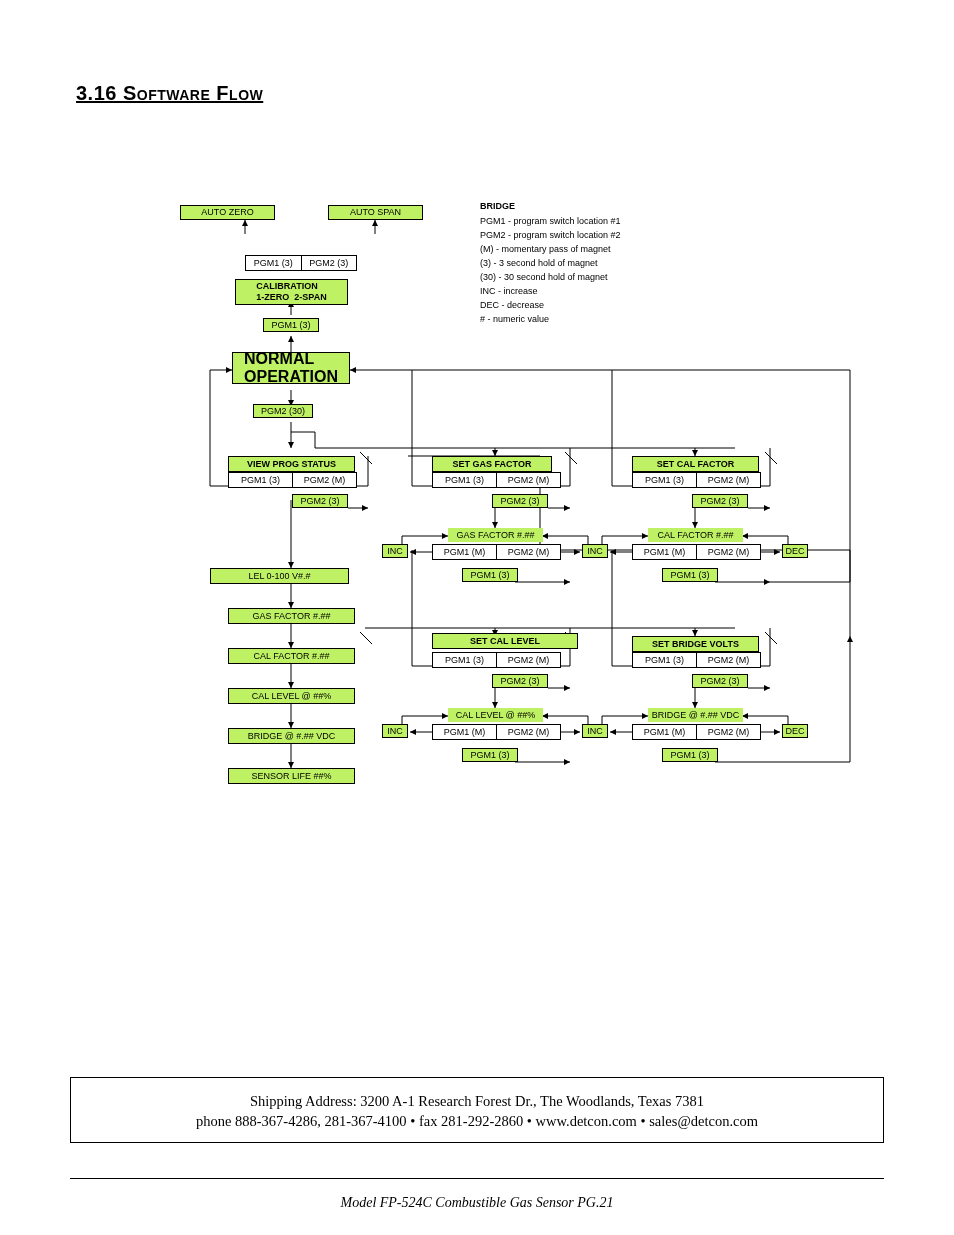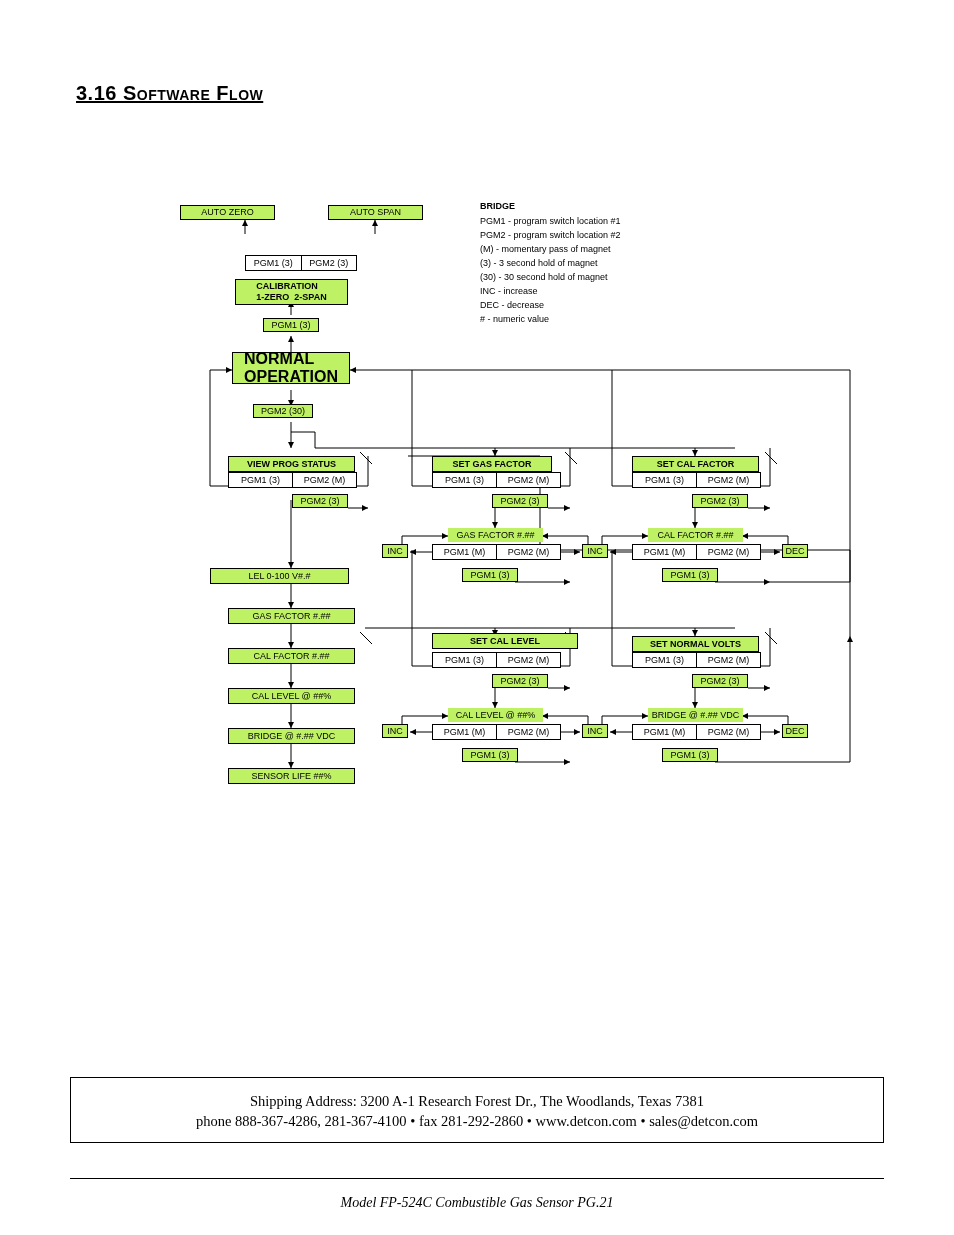--- a/index.html
+++ b/index.html
@@ -290,21 +290,21 @@
     <div class="box" style="left:342px; top:474px; width:56px; height:14px;">PGM2 (3)</div>
     <div class="box" style="left:298px; top:508px; width:95px; height:14px; border:none;">CAL LEVEL @ ##%</div>
     <div class="box" style="left:232px; top:524px; width:26px; height:14px;">INC</div>
     <div class="twinbox" style="left:282px; top:524px; width:127px;">
       <div>PGM1 (M)</div>
       <div>PGM2 (M)</div>
     </div>
     <div class="box" style="left:432px; top:524px; width:26px; height:14px;">DEC</div>
     <div class="box" style="left:312px; top:548px; width:56px; height:14px;">PGM1 (3)</div>
 
-    <div class="box bold" style="left:482px; top:436px; width:127px; height:16px;">SET NORMAL VOLTS</div>
+    <div class="box bold" style="left:482px; top:436px; width:127px; height:16px;">SET BRIDGE VOLTS</div>
     <div class="twinbox" style="left:482px; top:452px; width:127px;">
       <div>PGM1 (3)</div>
       <div>PGM2 (M)</div>
     </div>
     <div class="box" style="left:542px; top:474px; width:56px; height:14px;">PGM2 (3)</div>
     <div class="box" style="left:498px; top:508px; width:95px; height:14px; border:none;">BRIDGE @ #.## VDC</div>
     <div class="box" style="left:432px; top:524px; width:26px; height:14px;">INC</div>
     <div class="twinbox" style="left:482px; top:524px; width:127px;">
       <div>PGM1 (M)</div>
       <div>PGM2 (M)</div>

